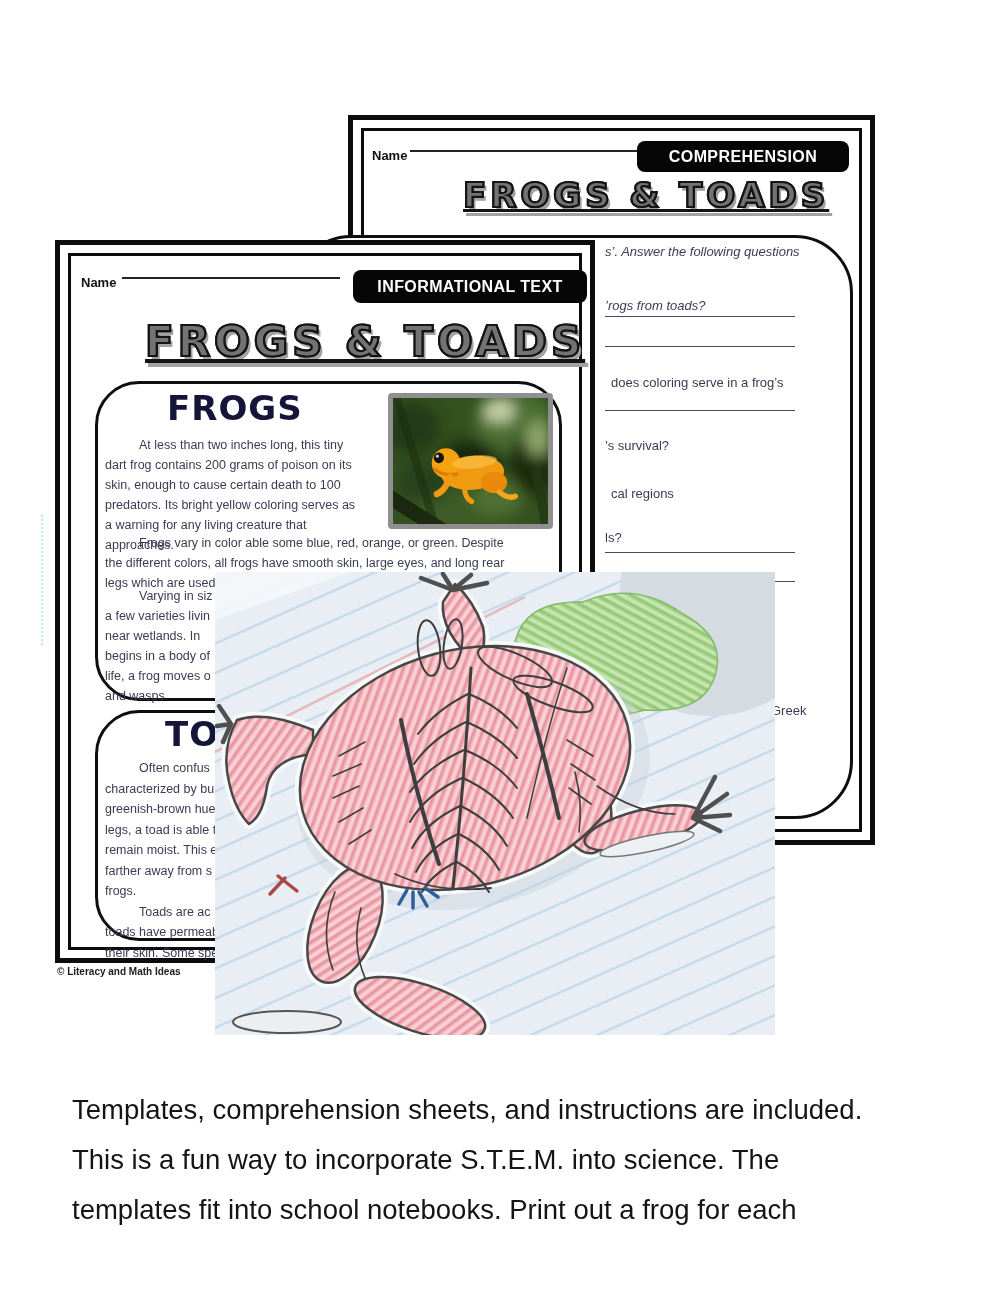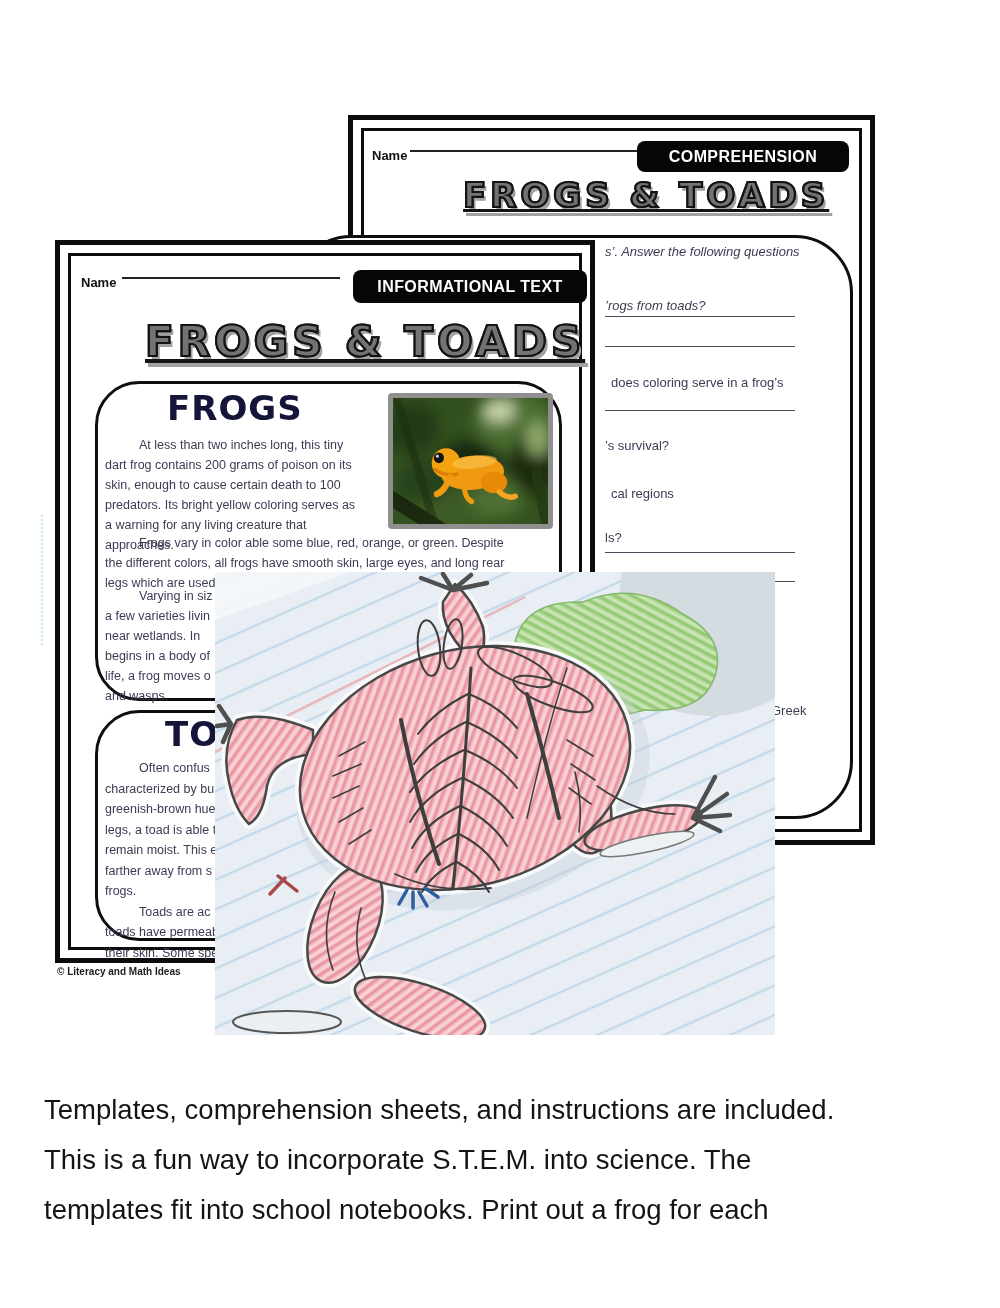--- a/index.html
+++ b/index.html
@@ -46,21 +46,21 @@
                  border-left:2px dotted #7fd8e6;opacity:.55;z-index:3;}
 
   
   .craft-photo{position:absolute;left:215px;top:572px;width:560px;height:463px;z-index:3;
                overflow:hidden;background:#e9eef5;}
   .craft-photo svg{width:100%;height:100%;display:block;}
 
   
   .caption{position:absolute;left:44px;top:1085px;width:940px;font-size:27.5px;
            color:#141414;line-height:50px;z-index:1;}
-  .caption div{white-space:nowrap;}
+  .caption div{white-space:nowrap;margin-left:28px;}
 </style>
 </head>
 <body>
 
 <div class="page comp-page">
   <div class="page-inner"></div>
 
   <span class="name-label" style="left:19px;top:28px;">Name</span>
   <div class="name-line" style="left:57px;top:30px;width:228px;"></div>
 

